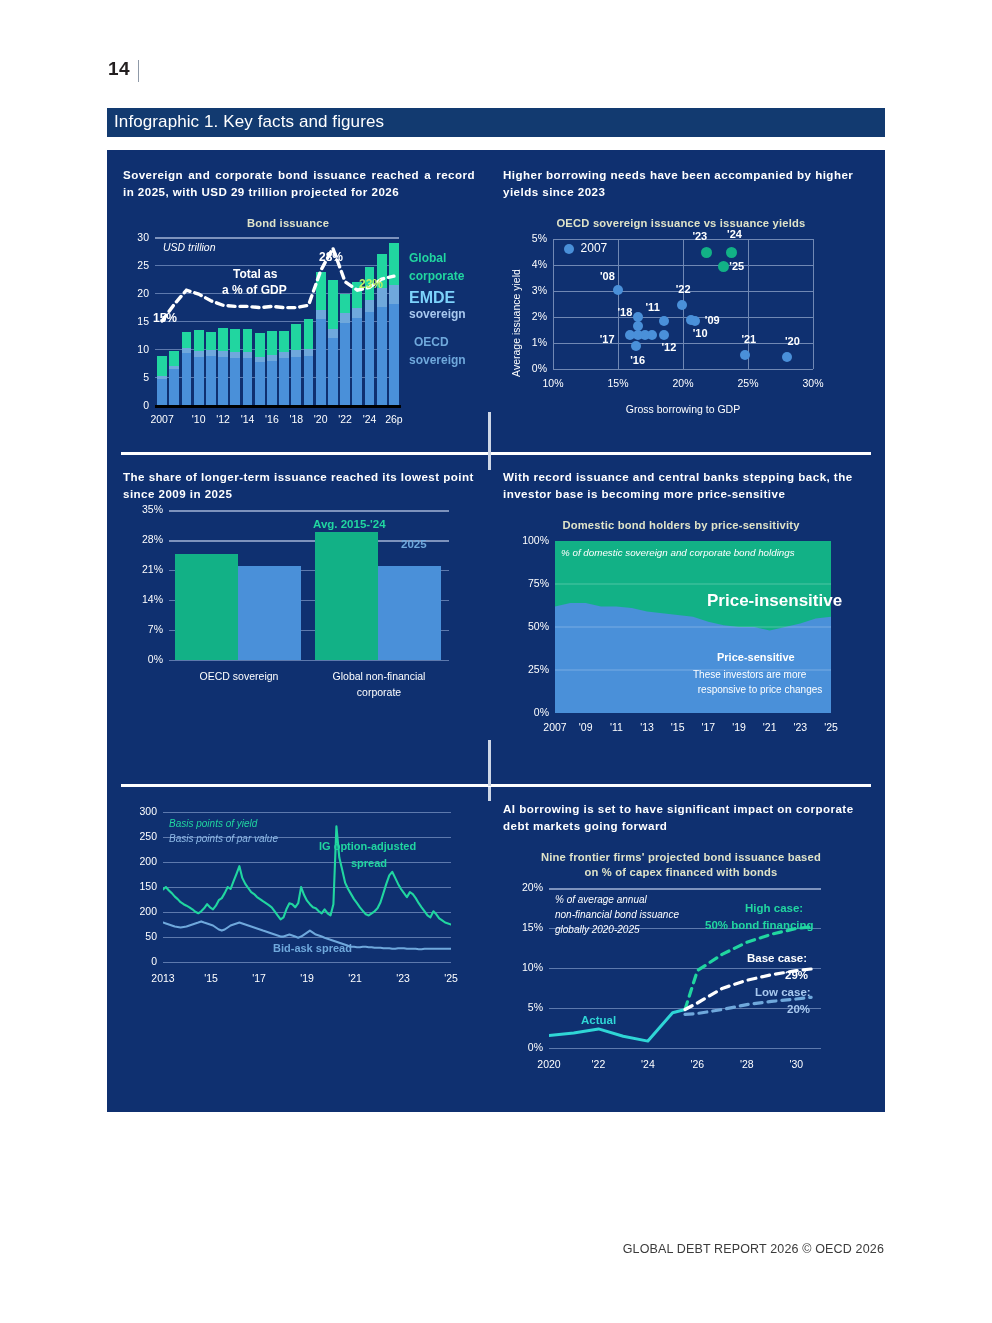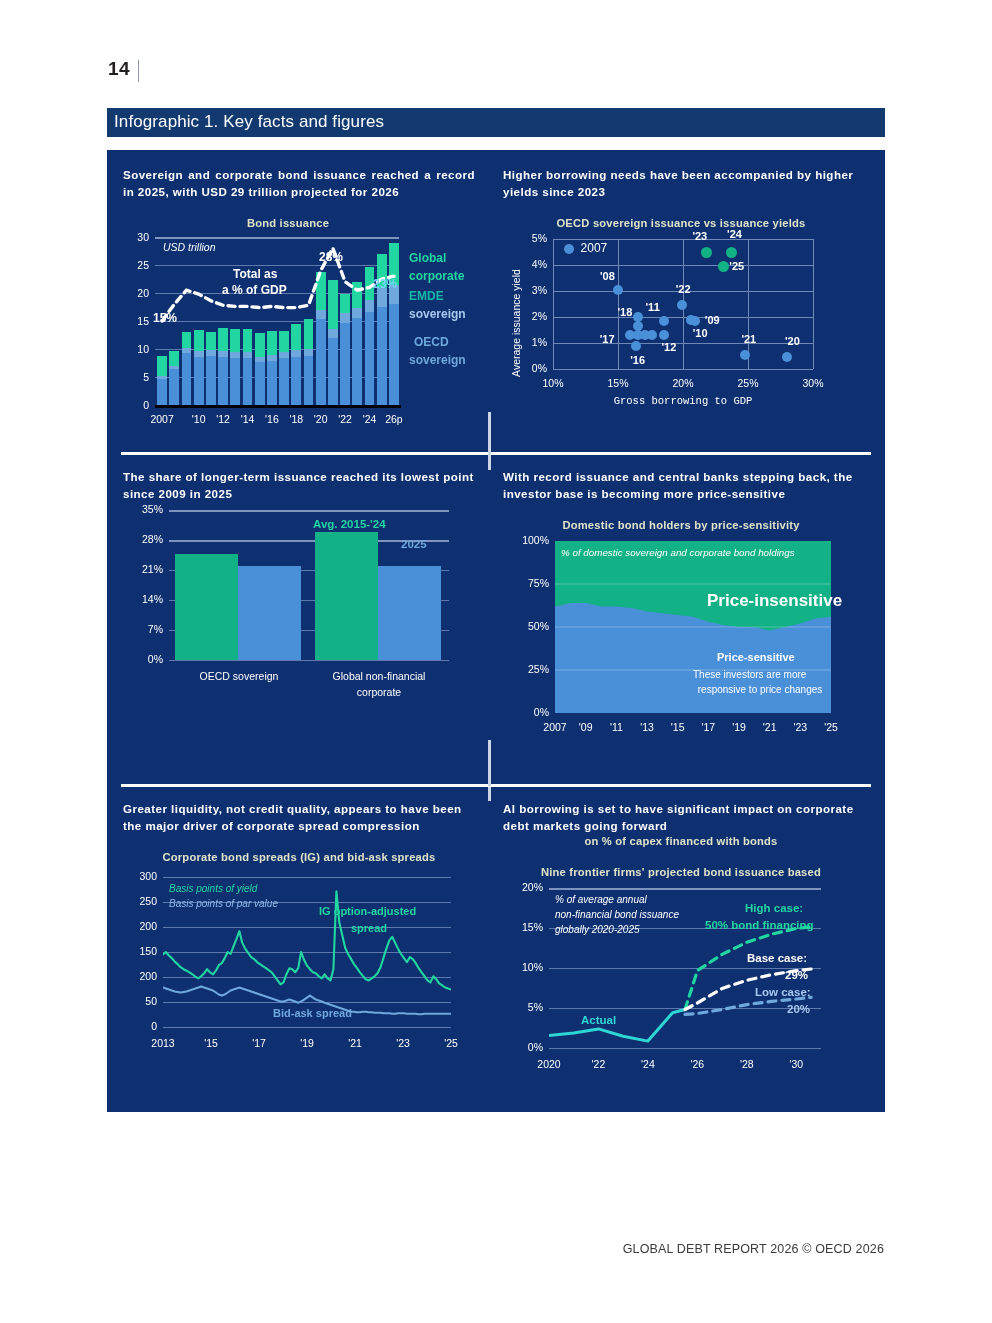--- a/index.html
+++ b/index.html
@@ -212,27 +212,27 @@
               <div class="seg" style="background: rgb(33, 214, 160); bottom: 120.4px; height: 41.44px;"></div>
             </div>
           </div>
 
         <svg id="gdpline" width="244" height="168" style="position:absolute;left:33px;top:0px;">
             <path d="M 6.1 84.0 L 18.3 67.2 L 30.5 53.2 L 42.7 57.1 L 54.9 63.8 L 67.1 68.3 L 79.3 69.4 L 91.5 69.4 L 103.7 70.6 L 115.9 69.4 L 128.1 70.6 L 140.3 70.6 L 152.5 68.3 L 164.7 33.6 L 176.9 11.2 L 189.1 44.8 L 201.3 53.2 L 213.5 50.4 L 225.7 42.0 L 237.9 39.2" fill="none" stroke="#ffffff" stroke-width="3.4" stroke-dasharray="7,5" stroke-linecap="round"></path>
           </svg>
 
         <div class="lab" style="left:30px;top:74px;font-size:12px;color:#ffffff;">15%</div>
         <div class="lab" style="left:196px;top:13px;font-size:12px;color:#ffffff;">28%</div>
-        <div class="lab" style="left:250px;top:40px;font-size:12px;color:#7dd3fc;">23%</div>
+        <div class="lab" style="left:236px;top:40px;font-size:12px;color:#bef264;">23%</div>
         <div class="lab" style="left:110px;top:30px;font-size:12px;color:#ffffff;">Total as</div>
         <div class="lab" style="left:99px;top:46px;font-size:12px;color:#ffffff;">a % of GDP</div>
 
         <div class="lab" style="left:286px;top:14px;font-size:12px;color:#21d6a0;">Global</div>
         <div class="lab" style="left:286px;top:32px;font-size:12px;color:#21d6a0;">corporate</div>
-        <div class="lab" style="left:286px;top:52px;font-size:12px;color:#14b8a6;">EMDE</div>
+        <div class="lab" style="left:286px;top:52px;font-size:16px;color:#7dd3fc;">EMDE</div>
         <div class="lab" style="left:286px;top:70px;font-size:12px;color:#a8c8ef;">sovereign</div>
         <div class="lab" style="left:291px;top:98px;font-size:12px;color:#6fa8dc;">OECD</div>
         <div class="lab" style="left:286px;top:116px;font-size:12px;color:#6fa8dc;">sovereign</div>
 
         <div id="xt1" style="position:absolute;left:0px;top:176px;width:330px;height:16px;">
             <div class="ax c" style="left: 21.1px; width: 36px;">2007</div>
             <div class="ax c" style="left: 57.7px; width: 36px;">'10</div>
             <div class="ax c" style="left: 82.1px; width: 36px;">'12</div>
             <div class="ax c" style="left: 106.5px; width: 36px;">'14</div>
             <div class="ax c" style="left: 130.9px; width: 36px;">'16</div>
@@ -306,21 +306,21 @@
             <div class="dot" style="left: 164.8px; top: 21.8px; width: 11px; height: 11px; background: rgb(18, 177, 134);"></div>
             <div class="lab" style="left: 176.3px; top: 21.3px; font-size: 11px; color: rgb(255, 255, 255); font-weight: bold;">'25</div>
           </div>
 
         <div class="ax c" style="left:26px;top:138px;width:48px;">10%</div>
         <div class="ax c" style="left:91px;top:138px;width:48px;">15%</div>
         <div class="ax c" style="left:156px;top:138px;width:48px;">20%</div>
         <div class="ax c" style="left:221px;top:138px;width:48px;">25%</div>
         <div class="ax c" style="left:286px;top:138px;width:48px;">30%</div>
 
-        <div class="ax c" style="left:50px;top:156px;width:260px;font-family:Liberation Mono, monospace;">Gross borrowing to GDP</div>
+        <div class="ax c" style="left:50px;top:164px;width:260px;">Gross borrowing to GDP</div>
       </div>
     </div>
 
     <div class="cell" style="left:16px;top:318px;width:360px;height:300px;">
       <div class="cell-head" style="width:352px;">The share of longer-term issuance reached its lowest point since 2009 in 2025</div>
 
       <div style="position:relative;width:360px;height:220px;margin-top:8px;">
         <div class="ax r" style="left:0px;top:-7px;width:40px;">35%</div>
         <div class="ax r" style="left:0px;top:23px;width:40px;">28%</div>
         <div class="ax r" style="left:0px;top:53px;width:40px;">21%</div>
@@ -387,22 +387,20 @@
             <div class="ax c" style="left: 167.333px; width: 36px;">'17</div>
             <div class="ax c" style="left: 198px; width: 36px;">'19</div>
             <div class="ax c" style="left: 228.667px; width: 36px;">'21</div>
             <div class="ax c" style="left: 259.333px; width: 36px;">'23</div>
             <div class="ax c" style="left: 290px; width: 36px;">'25</div>
           </div>
       </div>
     </div>
 
     <div class="cell" style="left:16px;top:650px;width:360px;height:300px;">
-      <div class="cell-head" style="width:356px;">Greater liquidity, not credit quality, appears to have been the major driver of corporate spread compression</div>
-      <div class="chart-title" style="margin-top:16px;width:352px;">Corporate bond spreads (IG) and bid-ask spreads</div>
 
       <div style="position:relative;width:360px;height:220px;margin-top:12px;">
         <div class="ax r" style="left:0px;top:-7px;width:34px;">300</div>
         <div class="ax r" style="left:0px;top:18px;width:34px;">250</div>
         <div class="ax r" style="left:0px;top:43px;width:34px;">200</div>
         <div class="ax r" style="left:0px;top:68px;width:34px;">150</div>
         <div class="ax r" style="left:0px;top:93px;width:34px;">200</div>
         <div class="ax r" style="left:0px;top:118px;width:34px;">50</div>
         <div class="ax r" style="left:0px;top:143px;width:34px;">0</div>
 
@@ -432,22 +430,22 @@
             <div class="ax c" style="left: 156px; width: 36px;">'19</div>
             <div class="ax c" style="left: 204px; width: 36px;">'21</div>
             <div class="ax c" style="left: 252px; width: 36px;">'23</div>
             <div class="ax c" style="left: 300px; width: 36px;">'25</div>
           </div>
       </div>
     </div>
 
     <div class="cell" style="left:396px;top:650px;width:370px;height:300px;">
       <div class="cell-head" style="width:356px;">AI borrowing is set to have significant impact on corporate debt markets going forward</div>
+      <div class="chart-title" style="margin-top:16px;width:356px;">Nine frontier firms' projected bond issuance based</div>
       <div class="chart-title" style="width:356px;">on % of capex financed with bonds</div>
-      <div class="chart-title" style="margin-top:16px;width:356px;">Nine frontier firms' projected bond issuance based</div>
 
       <div style="position:relative;width:370px;height:220px;margin-top:8px;">
         <div class="ax r" style="left:0px;top:-7px;width:40px;">20%</div>
         <div class="ax r" style="left:0px;top:33px;width:40px;">15%</div>
         <div class="ax r" style="left:0px;top:73px;width:40px;">10%</div>
         <div class="ax r" style="left:0px;top:113px;width:40px;">5%</div>
         <div class="ax r" style="left:0px;top:153px;width:40px;">0%</div>
 
         <div class="gridline strong" style="left:46px;top:0px;width:272px;height:2px;"></div>
         <div class="gridline" style="left:46px;top:40px;width:272px;"></div>

